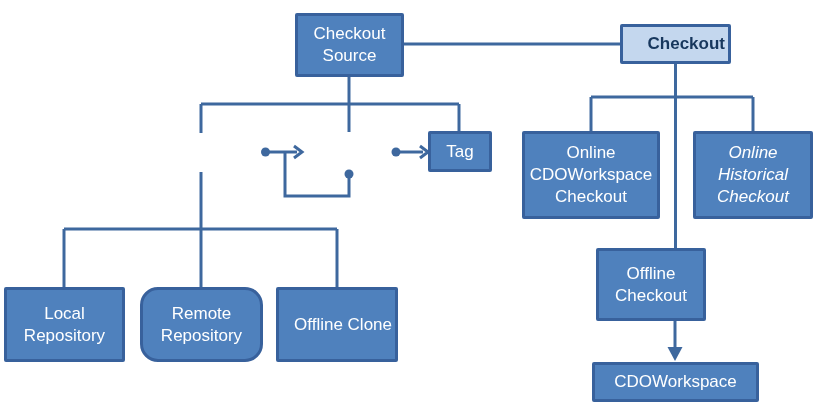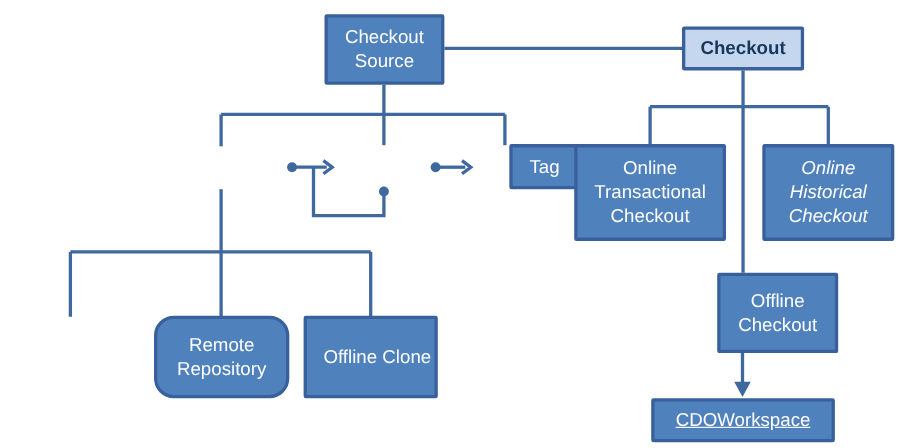--- a/index.html
+++ b/index.html
@@ -25,20 +25,21 @@
     border:3px solid var(--node-border,#38619C);
     color:var(--node-text,#ffffff);
     font-size:17px;line-height:1.28;
     border-radius:2px;
     padding:1px 3px;
   }
   .node.light{
     background:var(--light-fill,#C4D7EE);
     color:var(--light-text,#17375D);
     font-weight:bold;
+    justify-content:flex-end;
   }
 </style>
 </head>
 <body>
 
 <div class="canvas">
 
   <svg class="edges" viewBox="0 0 819 407">
 
     <path class="ln" d="M404,44 H620"></path>
@@ -77,40 +78,43 @@
   <div class="node" style="left:295px;top:13px;width:109px;height:64px;">
     <span>Checkout Source</span>
   </div>
 
   <div class="node light" style="left:620px;top:24px;width:111px;height:40px;">
     <span>Checkout</span>
   </div>
 
 
 
-  <div class="node" style="left:428px;top:131px;width:64px;height:41px;margin-left:35px;">
+  <div class="node" style="left:428px;top:131px;width:64px;height:41px;">
     <span>Tag</span>
   </div>
 
   <div class="node" style="left:522px;top:131px;width:138px;height:88px;">
-    <span>Online Transactional Checkout</span>
+    <span>Online CDOWorkspace Checkout</span>
   </div>
 
   <div class="node" style="left:693px;top:131px;width:120px;height:88px;font-style:italic;">
     <span>Online Historical Checkout</span>
   </div>
 
-  <div class="node" style="left:652px;top:248px;width:110px;height:73px;">
+  <div class="node" style="left:596px;top:248px;width:110px;height:73px;">
     <span>Offline Checkout</span>
   </div>
 
-  <div class="node" style="left:592px;top:362px;width:167px;height:40px;text-decoration:underline;">
+  <div class="node" style="left:592px;top:362px;width:167px;height:40px;">
     <span>CDOWorkspace</span>
   </div>
 
+  <div class="node" style="left:4px;top:287px;width:121px;height:75px;">
+    <span>Local Repository</span>
+  </div>
 
   <div class="node" style="left:140px;top:287px;width:123px;height:75px;border-radius:18px;">
     <span>Remote Repository</span>
   </div>
 
   <div class="node" style="left:276px;top:287px;width:122px;height:75px;justify-content:flex-end;">
     <span>Offline Clone</span>
   </div>
 
 </div>

